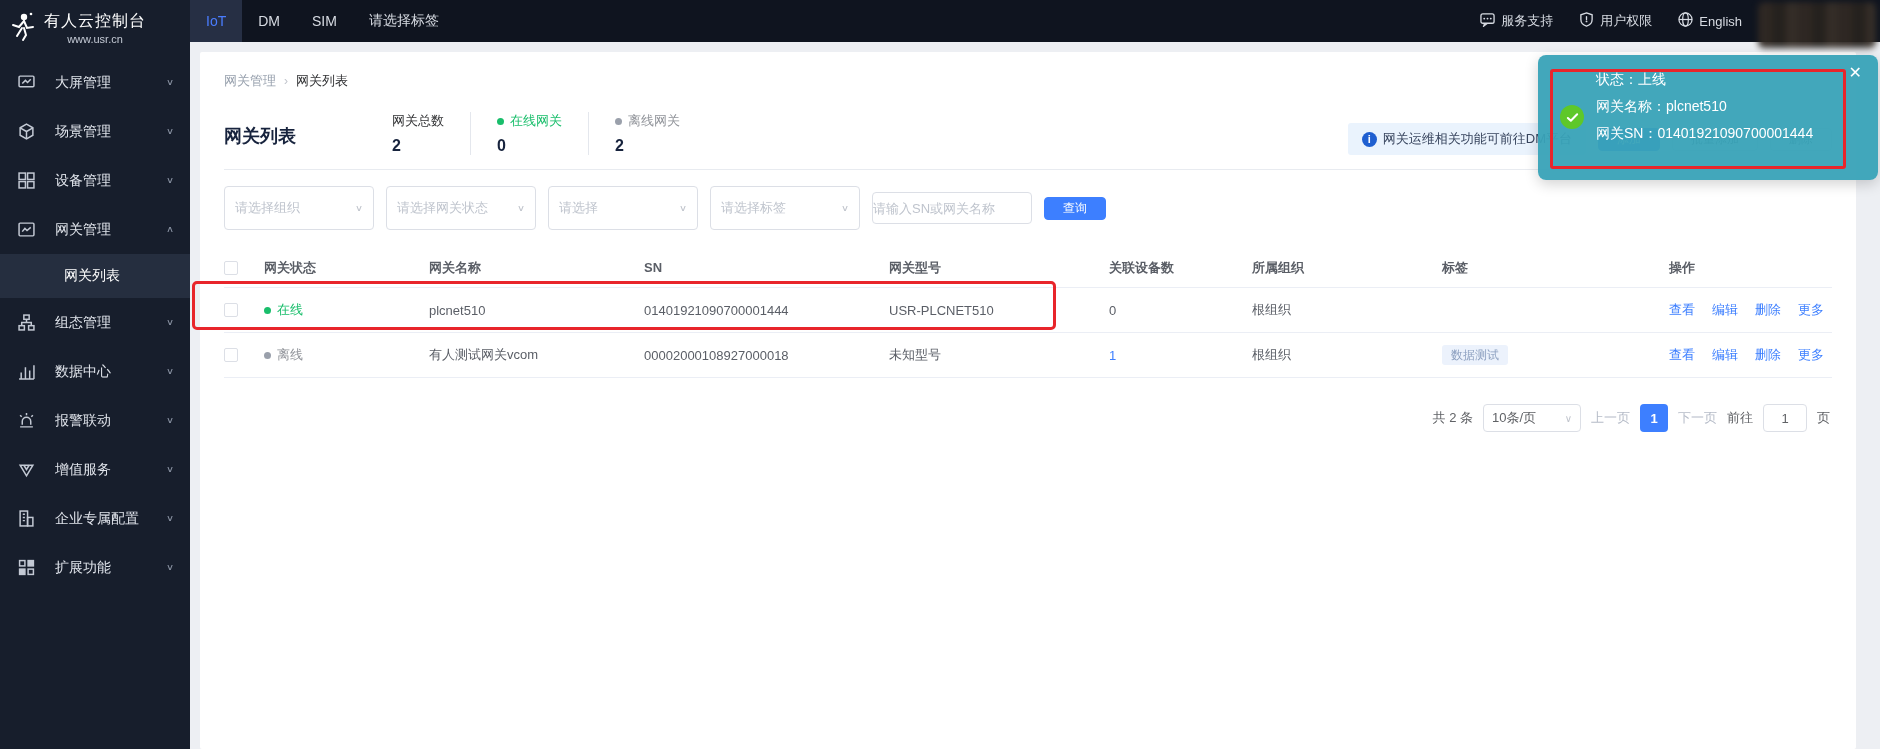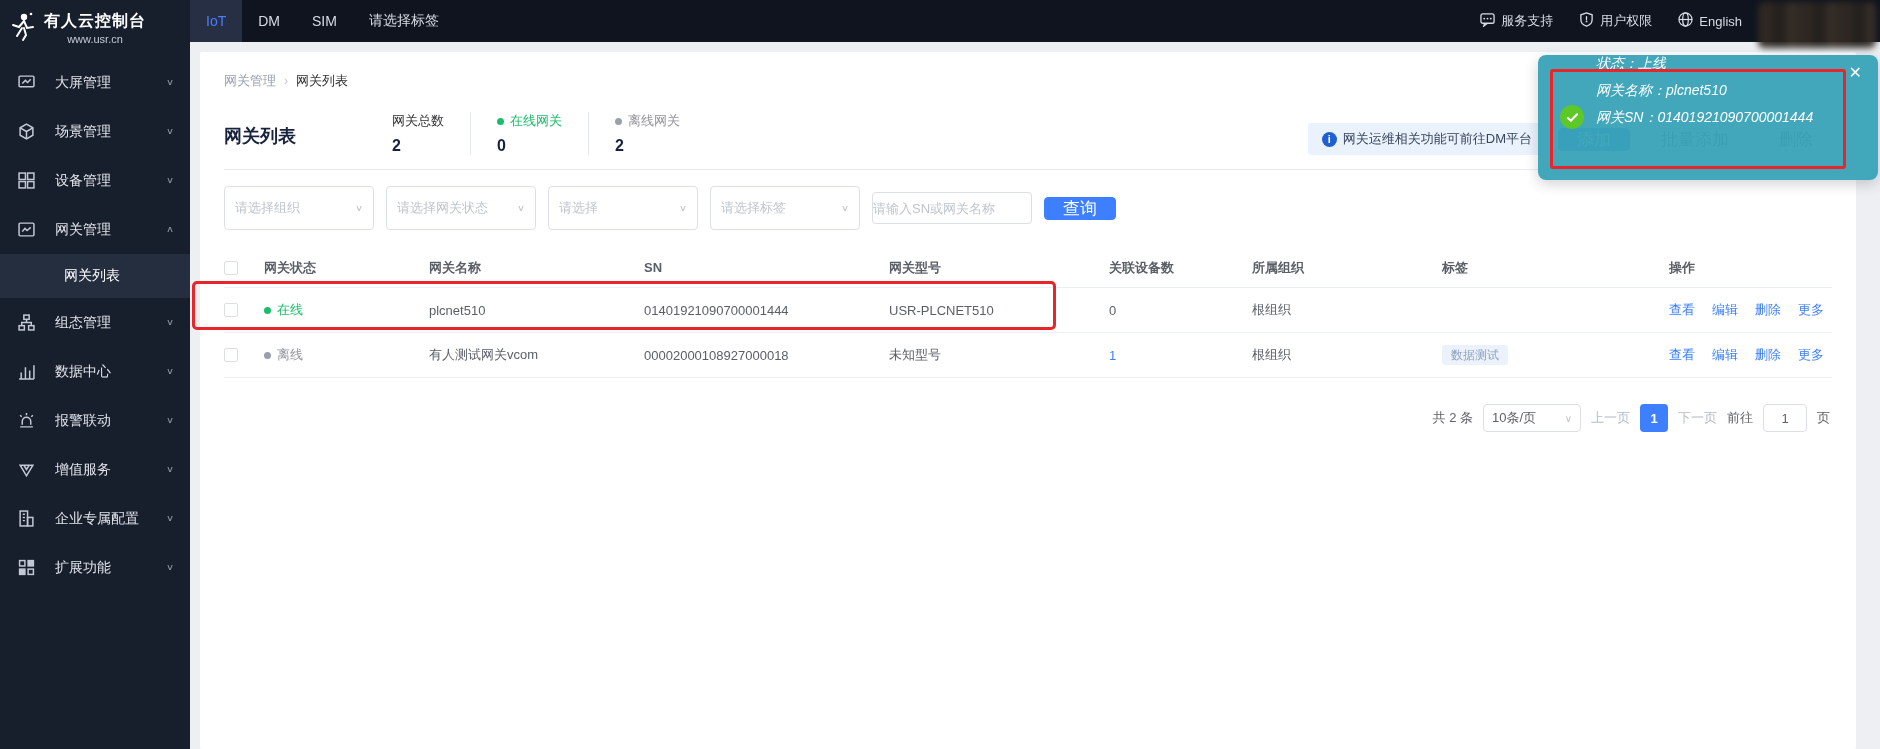--- a/index.html
+++ b/index.html
@@ -6,21 +6,21 @@
   html,body { width:1880px; height:749px; }
   body {
     font-family:"Liberation Sans","DejaVu Sans",sans-serif;
     background:#edeff3; position:relative; overflow:hidden; font-size:13px; color:#606266;
   }
   
   .sidebar { position:absolute; left:0; top:0; width:190px; height:749px; background:#171e2c; z-index:3; }
   .logo { height:52px; display:flex; align-items:center; padding:8px 10px 4px 10px; gap:8px; }
   .logo-glyph { color:#fff; flex:0 0 auto; }
   .logo-txt { display:flex; flex-direction:column; align-items:center; }
-  .logo-title { color:#fff; font-size:16px; font-weight:bold; letter-spacing:1px; }
+  .logo-title { color:#fff; font-size:16px; font-weight:normal; letter-spacing:1px; }
   .logo-url { color:#c3c9d4; font-size:11px; margin-top:1px; }
   .menu { margin-top:6px; }
   .menu-item { height:49px; display:flex; align-items:center; padding:0 16px 0 18px; cursor:pointer; color:#dfe3ea; }
   .menu-item .mi-icon { width:17px; height:17px; color:#c3c9d4; flex:0 0 auto; }
   .menu-item .mi-label { margin-left:20px; font-size:14px; flex:1; }
   .menu-item .mi-caret { color:#8a93a3; font-size:11px; transform:scaleY(.8); }
   .submenu-item { height:44px; display:flex; align-items:center; padding-left:64px; background:#252e3f; color:#fff; font-size:14px; cursor:pointer; }
   
   .topbar { position:absolute; left:190px; top:0; width:1690px; height:42px; background:#0f141f; display:flex; align-items:stretch; z-index:4; }
   .tab { display:flex; align-items:center; padding:0 16px; color:#d7dbe2; font-size:14px; cursor:pointer; }
@@ -51,21 +51,21 @@
   .stat-label { font-size:13px; color:#303133; display:flex; align-items:center; gap:6px; }
   .stat-label.green { color:#19be6b; }
   .stat-label.gray { color:#909399; }
   .dot { width:7px; height:7px; border-radius:50%; display:inline-block; }
   .dot.green { background:#19be6b; }
   .dot.gray { background:#9aa0ab; }
   .stat-value { font-size:16px; font-weight:bold; color:#17233d; margin-top:7px; }
   .header-right { margin-left:auto; align-self:flex-end; display:flex; align-items:center; gap:12px; }
   .notice { background:#eaf3fd; color:#38455e; font-size:13px; height:32px; display:flex; align-items:center; gap:6px; padding:0 14px; border-radius:3px; }
   .notice .info-i { width:15px; height:15px; border-radius:50%; background:#1f5fd0; color:#fff; font-size:11px; font-weight:bold; display:flex; align-items:center; justify-content:center; font-style:normal; }
-  .btn { height:23px; padding:0 18px; border-radius:4px; font-size:17px; display:flex; align-items:center; justify-content:center; cursor:pointer; border:1px solid #dcdfe6; background:#fff; color:#606266; }
+  .btn { height:23px; padding:0 18px; border-radius:4px; font-size:12px; display:flex; align-items:center; justify-content:center; cursor:pointer; border:1px solid #dcdfe6; background:#fff; color:#606266; }
   .btn.primary { background:#3d7fff; border-color:#3d7fff; color:#fff; }
   .divider { border-bottom:1px solid #e8ebf0; margin-top:14px; }
   
   .filters { margin-top:16px; display:flex; gap:12px; align-items:center; }
   .fake-select { width:150px; height:44px; border:1px solid #dcdfe6; border-radius:4px; display:flex; align-items:center; padding:0 10px; color:#bfc4cd; cursor:pointer; background:#fff; }
   .fake-select .fs-caret { margin-left:auto; color:#c0c4cc; font-size:11px; transform:scaleY(.8); }
   .filters input[type=text] { width:160px; height:32px; border:1px solid #dcdfe6; border-radius:4px; padding:0 0; font-size:13px; color:#303133; font-family:inherit; }
   .filters input::placeholder { color:#bfc4cd; }
   
   .table { margin-top:18px; }
@@ -86,21 +86,21 @@
   .pagination { margin-top:26px; display:flex; justify-content:flex-end; align-items:center; gap:10px; padding-right:2px; color:#606266; }
   .pg-size { width:98px; height:28px; border:1px solid #dcdfe6; border-radius:4px; display:flex; align-items:center; padding:0 8px; color:#606266; cursor:pointer; }
   .pg-size .fs-caret { margin-left:auto; color:#c0c4cc; font-size:10px; }
   .pg-nav { color:#b6bcc8; cursor:pointer; }
   .pg-current { width:28px; height:28px; background:#3d7fff; color:#fff; border-radius:4px; display:flex; align-items:center; justify-content:center; font-weight:bold; cursor:pointer; }
   .pg-goto { width:44px; height:28px; border:1px solid #dcdfe6; border-radius:4px; text-align:center; font-size:13px; color:#606266; font-family:inherit; }
   
   .toast { position:absolute; left:1538px; top:55px; width:340px; height:125px; background:rgba(56,162,183,.95); border-radius:8px; box-shadow:0 4px 14px rgba(0,0,0,.18); z-index:10; color:#fff; }
   .toast-close { position:absolute; right:16px; top:10px; font-size:16px; color:#fff; cursor:pointer; line-height:1; }
   .toast-check { position:absolute; left:22px; top:50px; width:24px; height:24px; border-radius:50%; background:#5ec829; display:flex; align-items:center; justify-content:center; }
-  .toast-lines { position:absolute; left:58px; top:0; display:flex; flex-direction:column; gap:9px; font-size:14px;font-style:italic; }
+  .toast-lines { position:absolute; left:58px; top:16px; display:flex; flex-direction:column; gap:9px; font-size:14px; }
   
   .anno { position:absolute; border:3px solid #e8252b; border-radius:5px; z-index:20; pointer-events:none; }
   .anno-row { left:192px; top:281px; width:864px; height:49px; }
   .anno-toast { left:1550px; top:69px; width:296px; height:100px; border-radius:3px; }
 </style>
 </head>
 <body>
 
 <div class="sidebar">
   <div class="logo">

